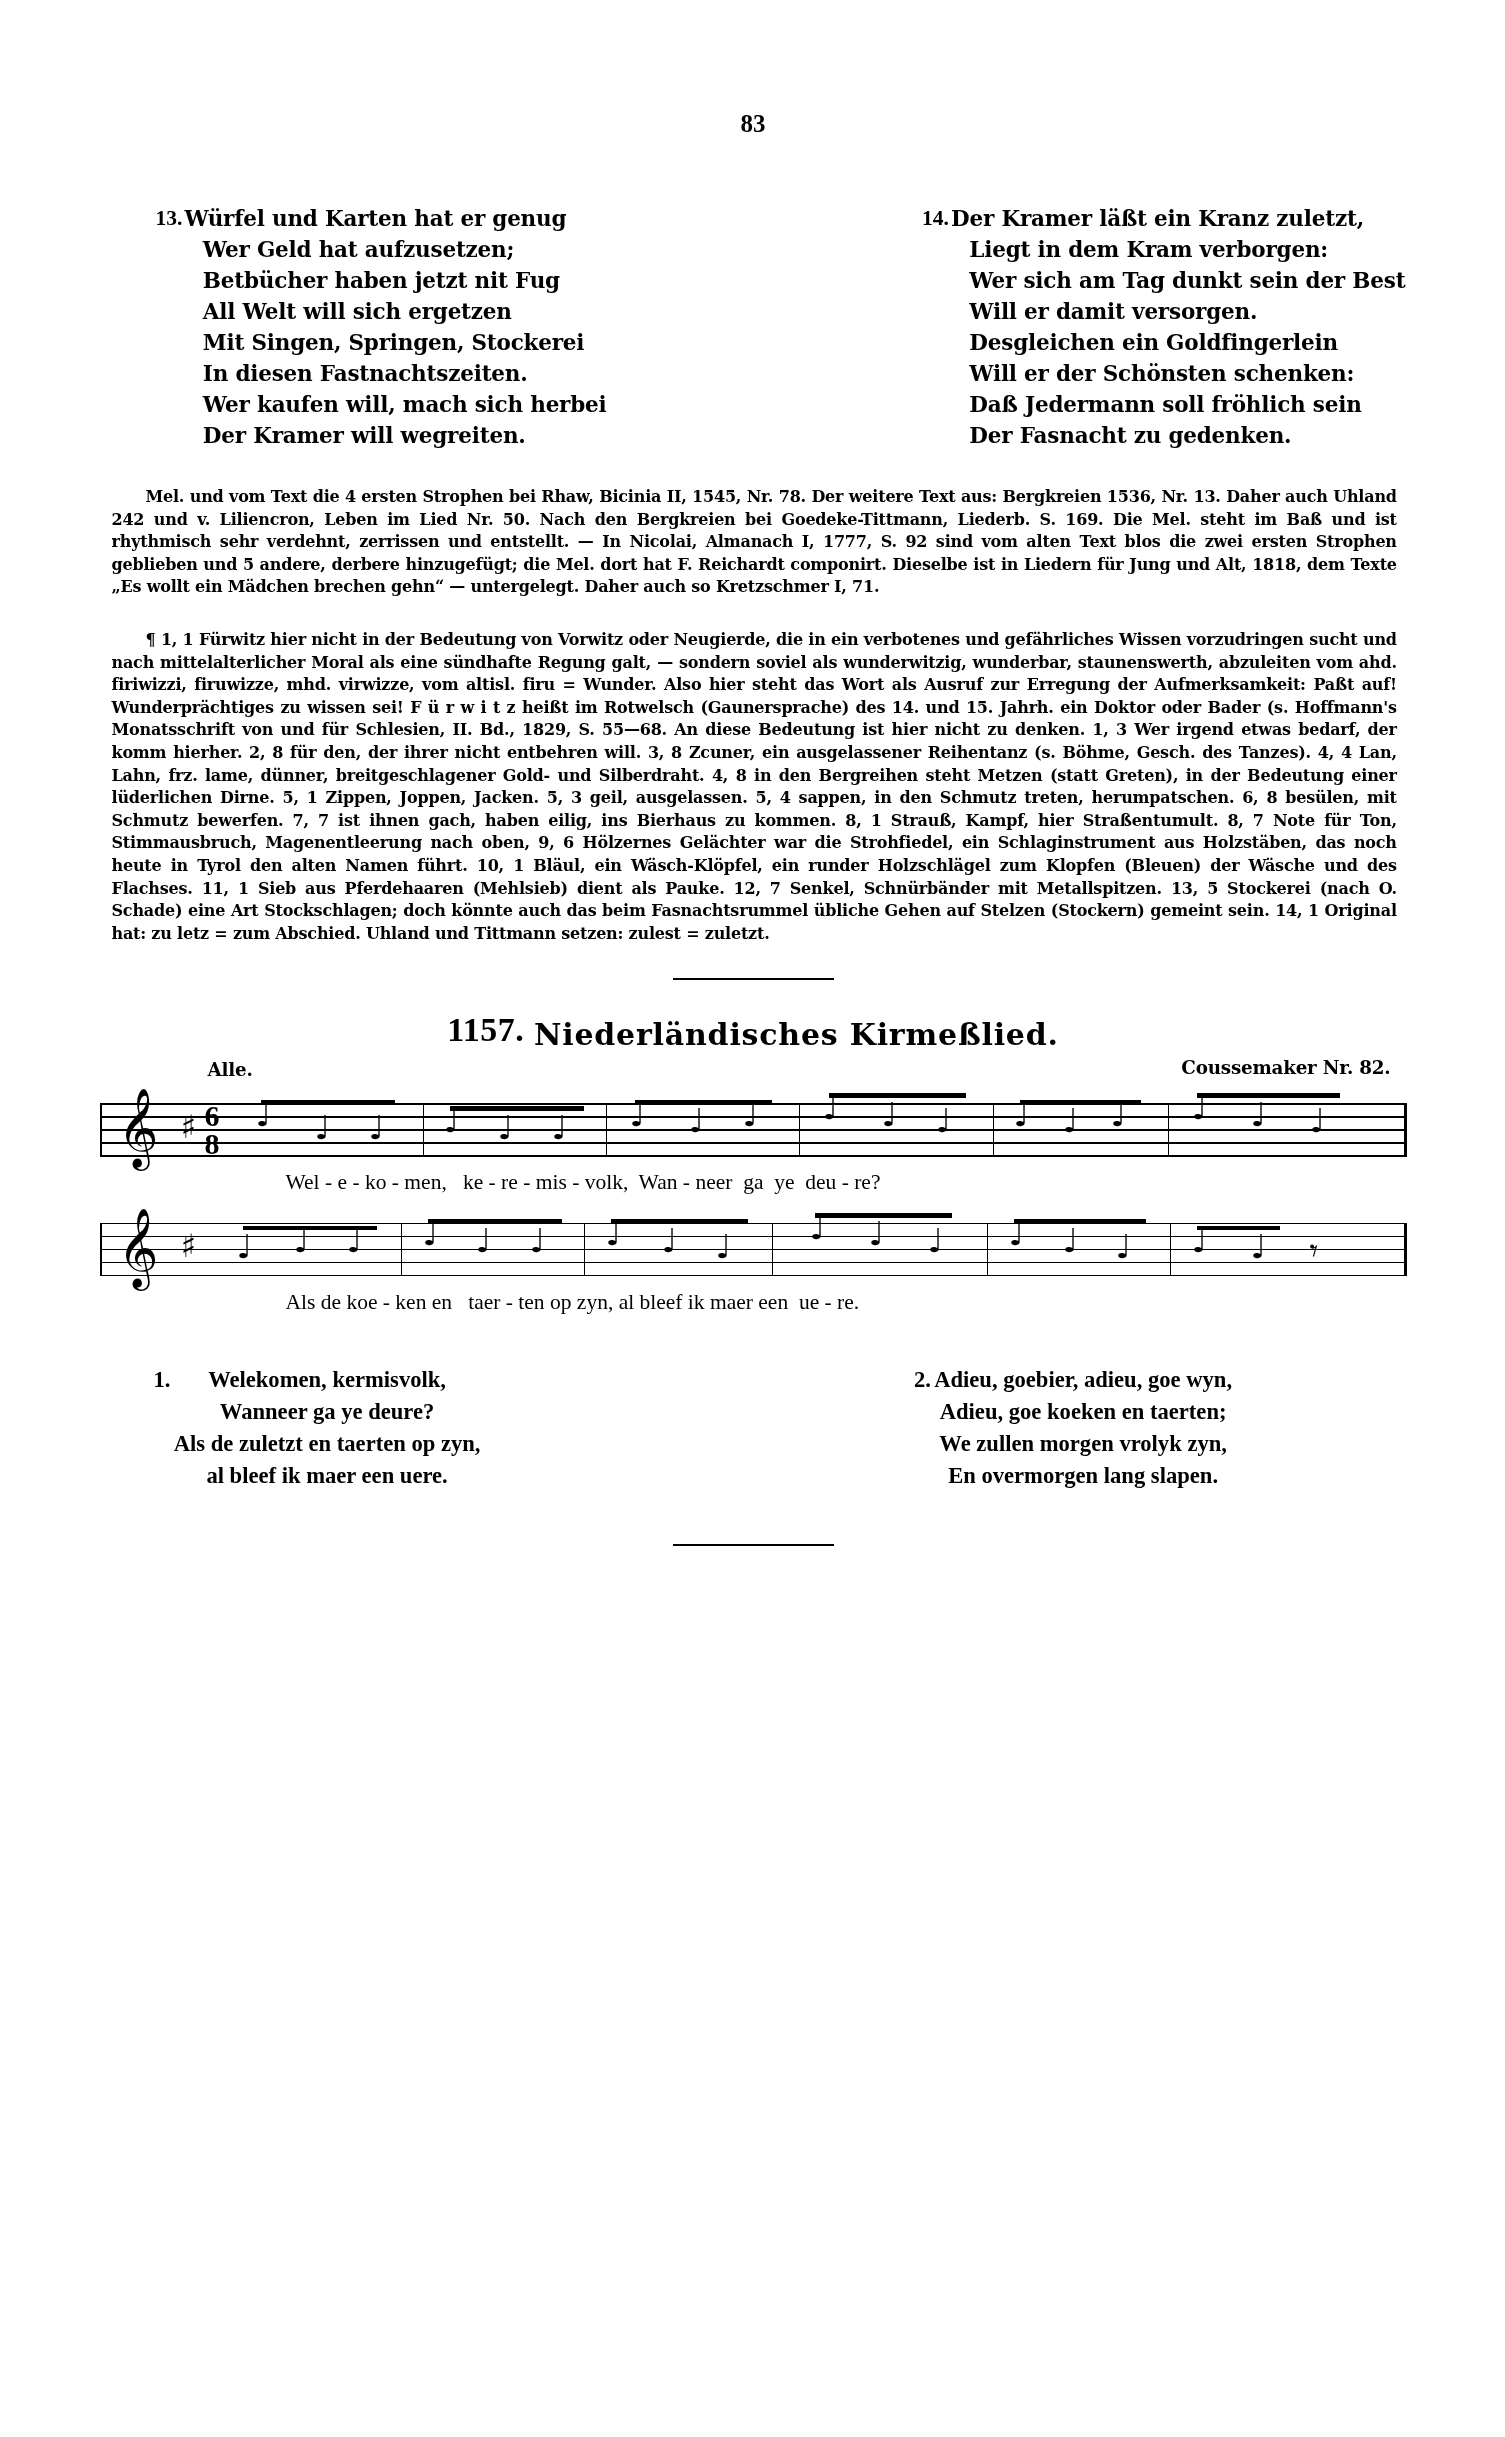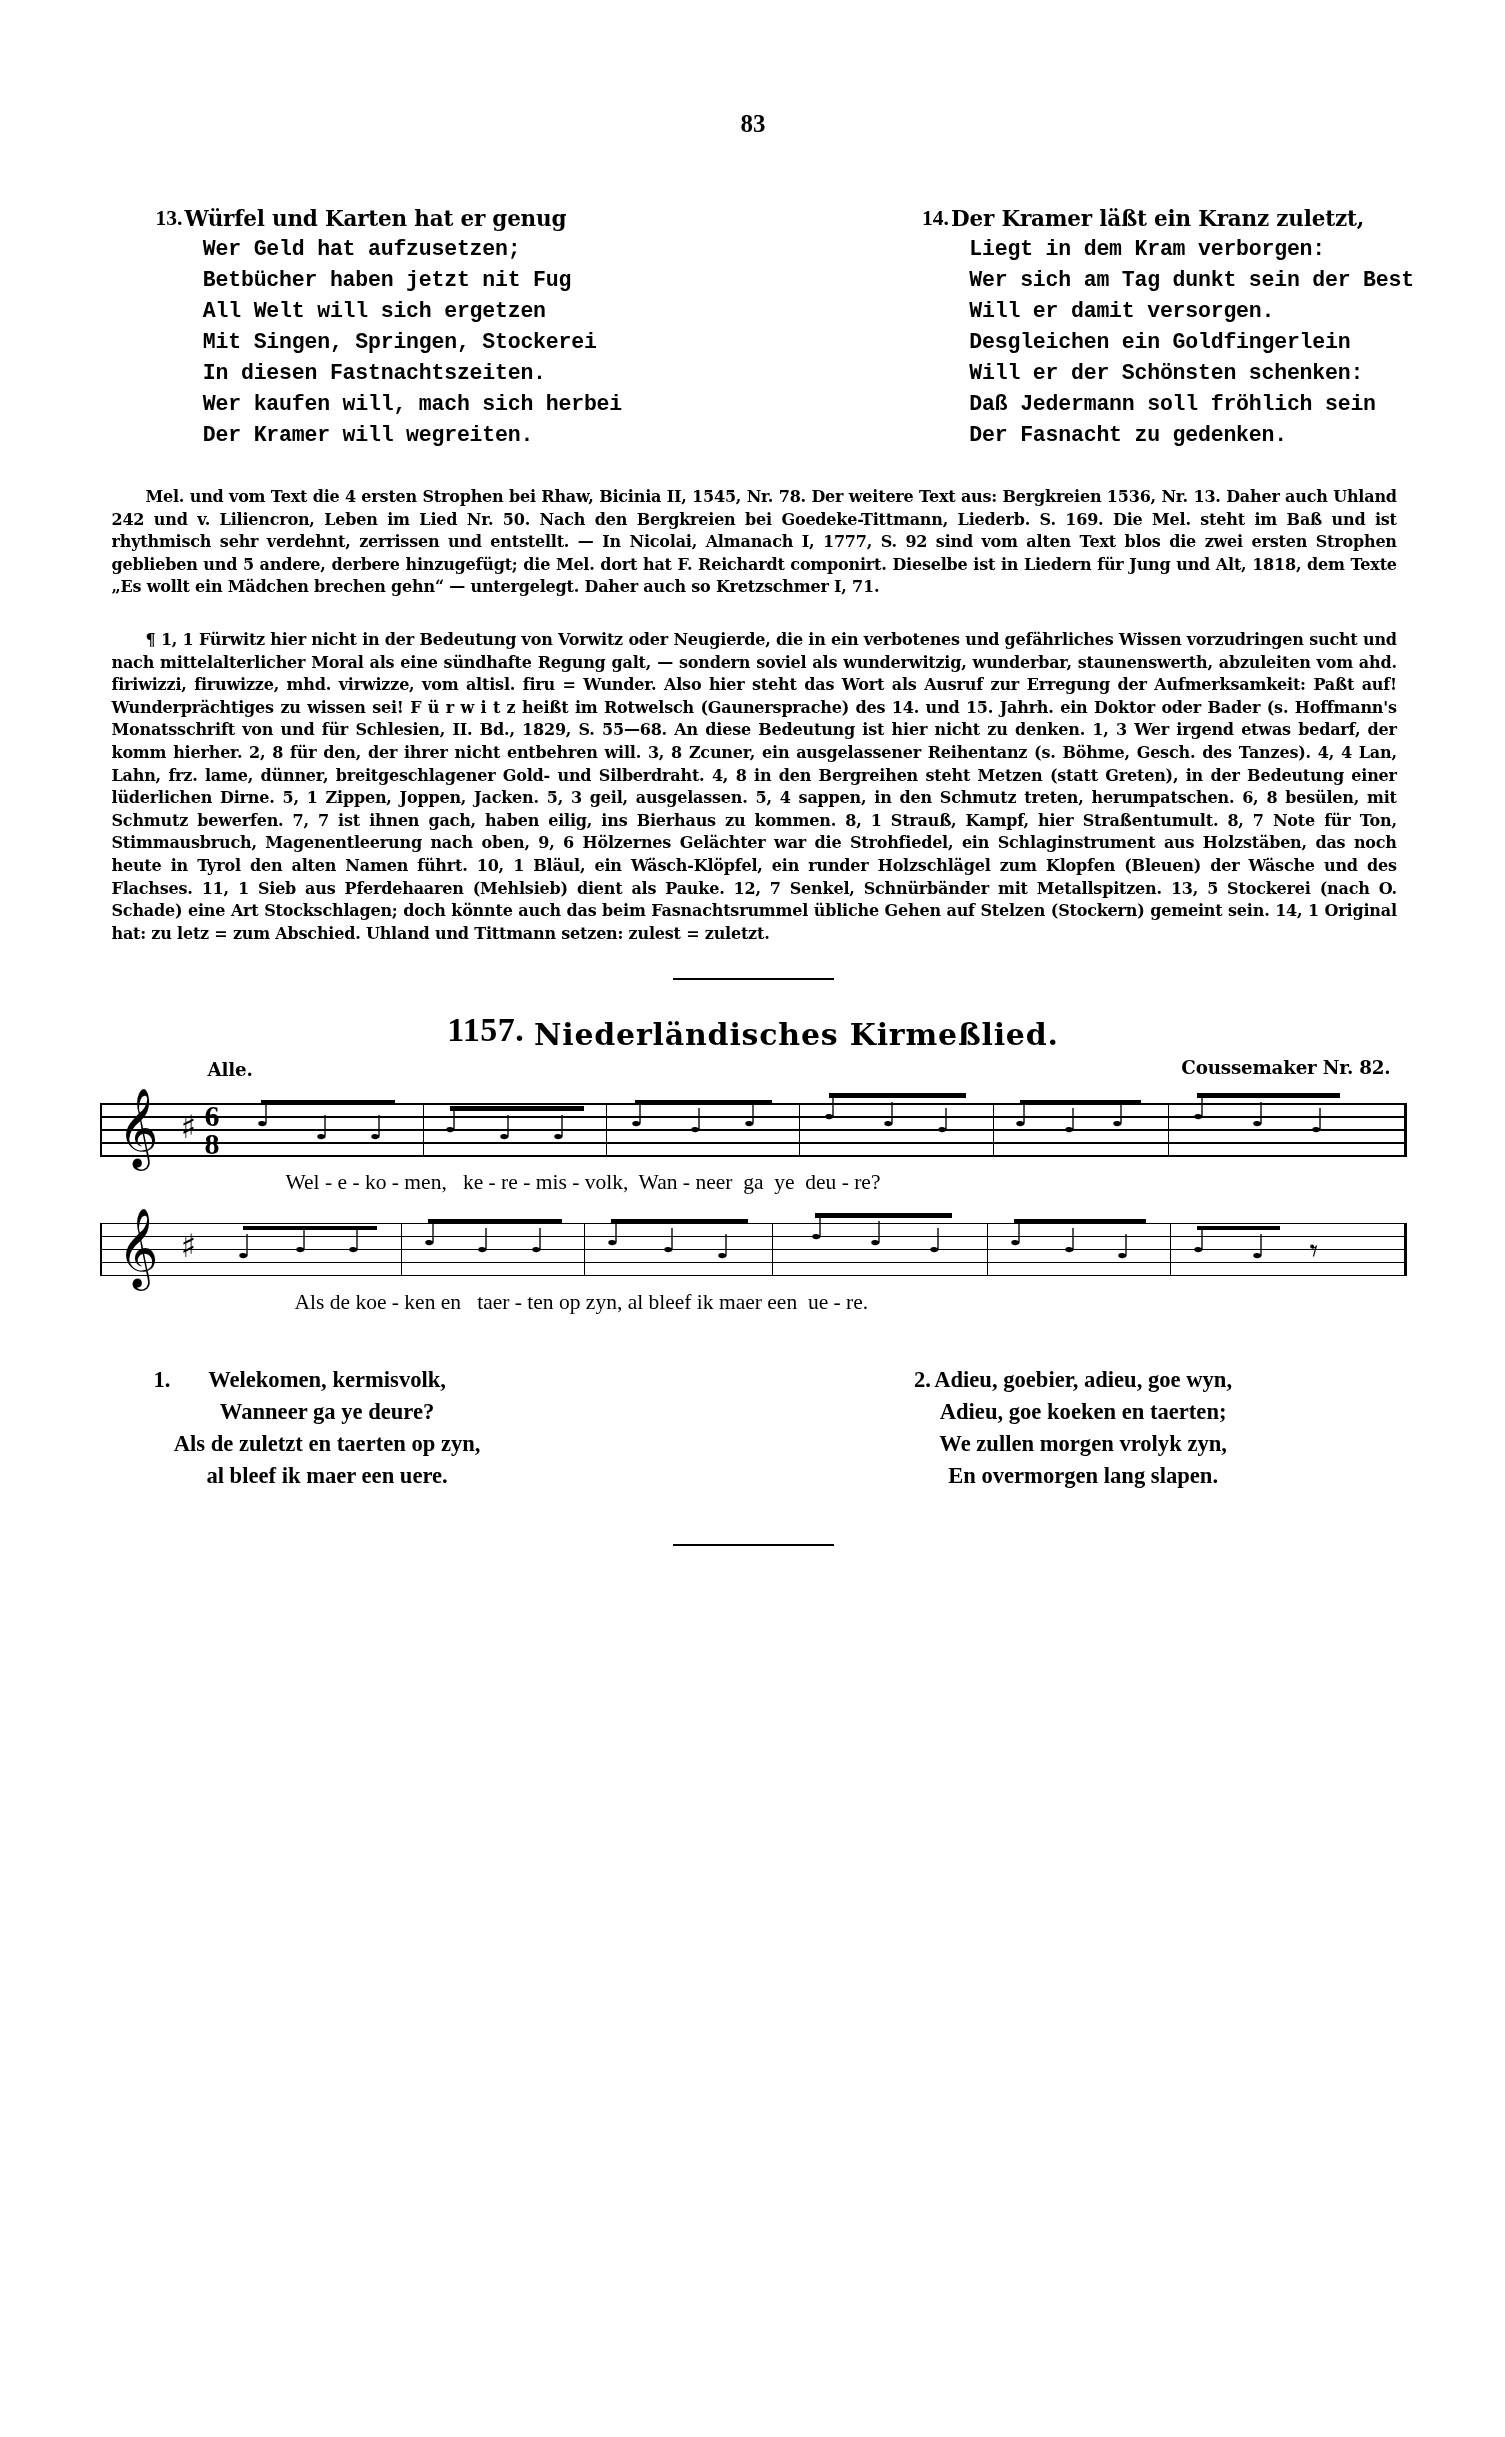--- a/index.html
+++ b/index.html
@@ -68,21 +68,20 @@
   }
   .verse-lines {
     font-size: 21.5px;
     line-height: 31px;
   }
   .verse-lines .l {
     white-space: nowrap;
   }
   .verse-lines .l.indent {
     padding-left: 18.3px;
-    font-family: Liberation Mono, monospace;
   }
 
   
   .note {
     font-size: 16px;
     line-height: 22.6px;
     text-align: justify;
     margin-top: 30px;
     padding: 0 9.7px 0 12px;
   }
@@ -409,21 +408,21 @@
         <div class="note-glyph" style="left:1210px; top:25px;">𝄾</div>
 
         <div class="beam" style="left:143px; top:17px; width:134px;"></div>
         <div class="beam" style="left:328px; top:10.8px; width:134px;"></div>
         <div class="beam" style="left:511px; top:10.8px; width:137px;"></div>
         <div class="beam" style="left:715px; top:4.3px; width:137px;"></div>
         <div class="beam" style="left:914px; top:10.8px; width:132px;"></div>
         <div class="beam" style="left:1097px; top:17px; width:83px;"></div>
       </div>
       <div class="lyric-line">
-        <span style="left:195px">Als de koe - ken en   taer - ten op zyn, al bleef ik maer een  ue - re.</span>
+        <span style="left:186px">Als de koe - ken en   taer - ten op zyn, al bleef ik maer een  ue - re.</span>
       </div>
     </div>
 
     <div class="bottom-verse-row">
       <div class="bottom-verse-col left">
         <div class="bv">
           <div class="num">1.</div>
           <div class="lines">
             <div class="l">Welekomen, kermisvolk,</div>
             <div class="l i">Wanneer ga ye deure?</div>

